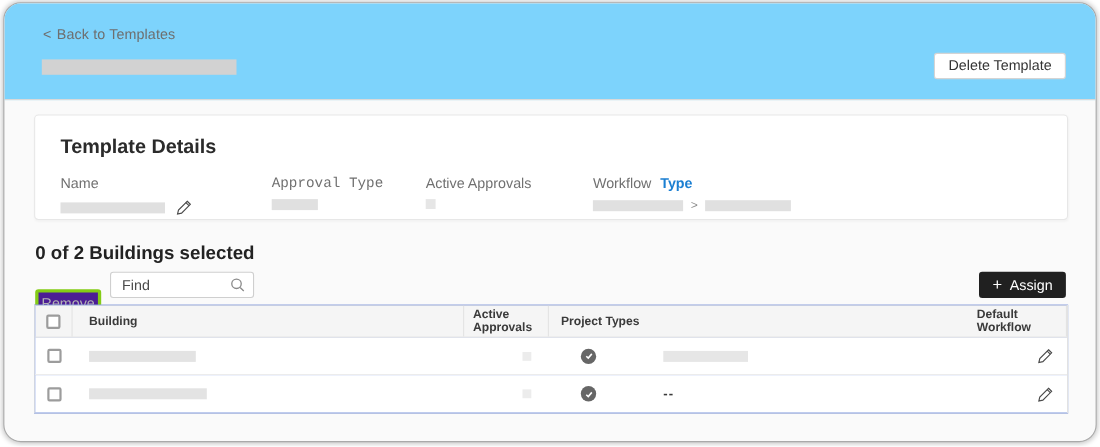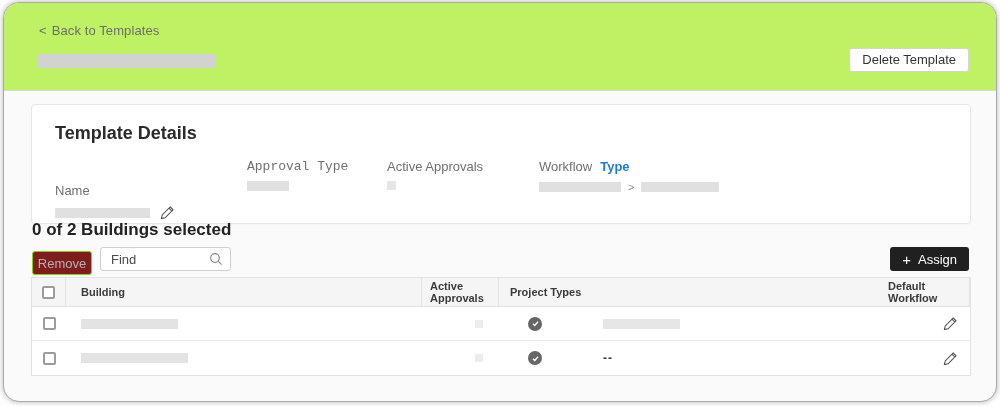--- a/index.html
+++ b/index.html
@@ -9,72 +9,72 @@
   .window {
     position:absolute; left:3px; top:2px; width:994px; height:400px;
     background:#fafafa; border:1px solid #a9a9a9; border-radius:16px;
     box-shadow:0 0 5px 1px rgba(0,0,0,0.22);
     overflow:hidden;
   }
 
   
   .top-band {
     position:absolute; left:0; top:0; right:0; height:88px;
-    background:#bef264; border-bottom:1px solid #d9d9d9;
+    background:#7dd3fc; border-bottom:1px solid #d9d9d9;
   }
   .back-link {
     position:absolute; left:35px; top:20px; font-size:13px; color:#6e6e6e;
     cursor:pointer; letter-spacing:.1px;
   }
   .back-link .chev { margin-right:5px; }
   .title-bar-ph {
     position:absolute; left:34px; top:51px; width:177px; height:14px;
     background:#d2d2d2;
   }
   .delete-btn {
     position:absolute; right:27px; top:45px; height:24px; padding:0 12px;
     background:#ffffff; border:1px solid #d4d4d4; border-radius:3px;
     font-size:13px; color:#333333; line-height:22px; cursor:pointer;
     font-family:"Liberation Sans", sans-serif;
   }
 
   
   .details-card {
-    position:absolute; left:27px; top:101px; width:940px; height:120px;
+    position:absolute; left:27px; top:101px; width:940px; height:96px;
     background:#ffffff; border:1px solid #e7e7e7; border-radius:4px;
     box-shadow:0 1px 2px rgba(0,0,0,0.03);
   }
   .details-title {
     position:absolute; left:23px; top:18px; font-size:18px; font-weight:bold;
     color:#2b2b2b;
   }
   .field { position:absolute; top:54px; }
-  .field-name      { left:23px;margin-top:24px; }
+  .field-name      { left:23px; }
   .field-approval  { left:215px;font-family:Liberation Mono, monospace; }
   .field-active    { left:355px; }
   .field-workflow  { left:507px; }
   .field-label { font-size:13px; color:#707070; }
   .field-value { margin-top:7px; display:flex; align-items:center; }
   .ph-bar { background:#e0e0e0; height:10px; display:inline-block; }
   .bar-name { width:95px; }
   .bar-approval { width:42px; }
   .sq-active { width:9px; height:9px; background:#e6e6e6; display:inline-block; }
   .pencil { margin-left:10px; cursor:pointer; display:inline-flex; }
   .edit-link { color:#1b7fd2; font-weight:bold; margin-left:8px; cursor:pointer; font-size:13px; }
   .wf-arrow { color:#8a8a8a; font-size:11px; margin:0 7px; }
   .bar-wf1 { width:82px; } .bar-wf2 { width:78px; }
 
   
   .bld-heading {
     position:absolute; left:28px; top:217px; font-size:17px; font-weight:bold;
     color:#222222;
   }
   .remove-btn {
-    position:absolute; left:28px; top:248px; width:60px; height:24px;
-    background:#7f1d1d; border:1px solid #84cc16; border-radius:3px;
+    position:absolute; left:28px; top:260px; width:60px; height:24px;
+    background:#4c1d95; border:3px solid #84cc16; border-radius:3px;
     color:#b3b3b3; font-size:13px; cursor:default;
     font-family:"Liberation Sans", sans-serif;
   }
   .find-wrap { position:absolute; left:96px; top:244px; width:131px; height:24px; }
   .find-input {
     width:100%; height:100%; border:1px solid #cfcfcf; border-radius:3px;
     padding:0 26px 0 10px; font-size:13px; color:#4a4a4a; background:#ffffff;
     font-family:"Liberation Sans", sans-serif; outline:none;
   }
   .find-input::placeholder { color:#4a4a4a; opacity:1; }

